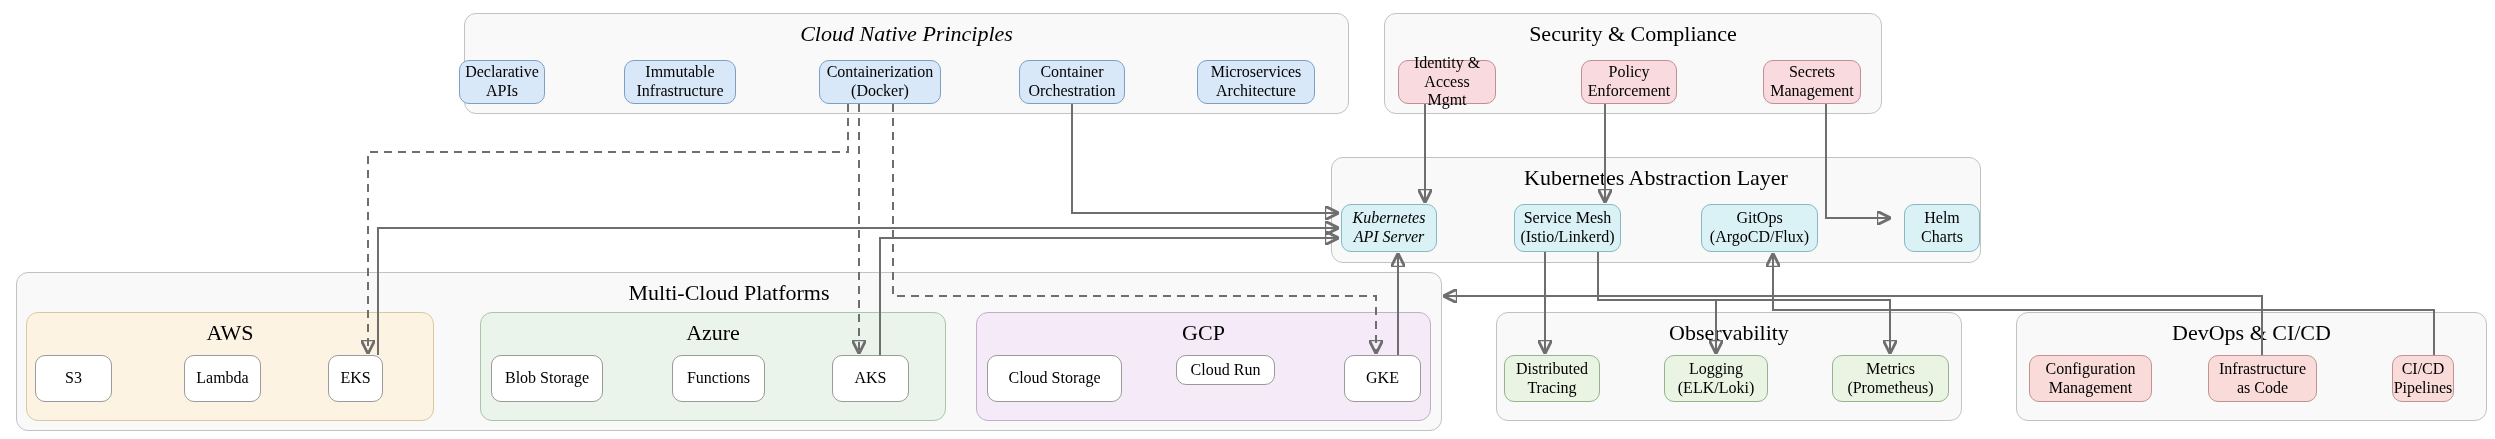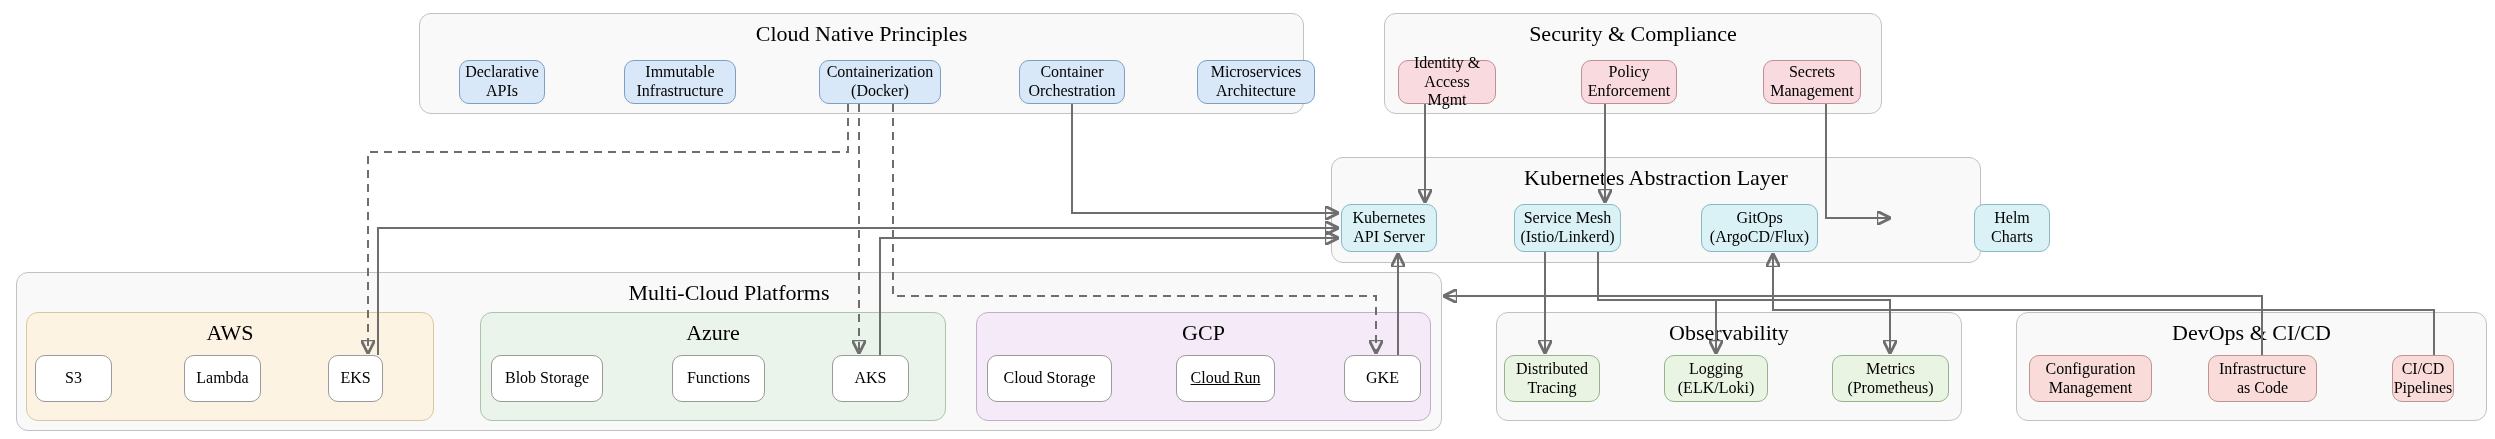--- a/index.html
+++ b/index.html
@@ -31,21 +31,21 @@
   .n-white{background:#ffffff;border-color:#9a9a9a;}
   .n-green{background:#e9f4e3;border-color:#96b28e;}
   .n-red{background:#f9dcda;border-color:#c2938f;}
   #edge-layer{position:absolute;top:0;left:0;z-index:3;pointer-events:none;}
   #edge-layer path{fill:none;stroke:#6e6e6e;stroke-width:2;}
   #edge-layer path.dashed{stroke-dasharray:8 6;}
 </style>
 </head>
 <body>
 
-<div class="cluster" style="left:419px;top:13px;width:883px;height:99px;">
+<div class="cluster" style="left:464px;top:13px;width:883px;height:99px;font-style:italic;">
   <div class="cluster-title">Cloud Native Principles</div>
 </div>
 
 <div class="cluster" style="left:1384px;top:13px;width:496px;height:99px;">
   <div class="cluster-title">Security &amp; Compliance</div>
 </div>
 
 <div class="cluster" style="left:1331px;top:157px;width:648px;height:104px;">
   <div class="cluster-title">Kubernetes Abstraction Layer</div>
 </div>
@@ -108,39 +108,39 @@
 <div class="node n-blue" style="left:1197px;top:60px;width:118px;height:44px;">Microservices
 Architecture</div>
 
 <div class="node n-pink" style="left:1398px;top:60px;width:98px;height:44px;">Identity &amp;
 Access Mgmt</div>
 <div class="node n-pink" style="left:1581px;top:60px;width:96px;height:44px;">Policy
 Enforcement</div>
 <div class="node n-pink" style="left:1763px;top:60px;width:98px;height:44px;">Secrets
 Management</div>
 
-<div class="node n-cyan" style="left:1341px;top:204px;width:96px;height:48px;">Kubernetes
+<div class="node n-cyan" style="left:1341px;top:204px;width:96px;height:48px;font-style:italic;">Kubernetes
 API Server</div>
 <div class="node n-cyan" style="left:1514px;top:204px;width:107px;height:48px;">Service Mesh
 (Istio/Linkerd)</div>
 <div class="node n-cyan" style="left:1701px;top:204px;width:117px;height:48px;text-align:center;">GitOps
 (ArgoCD/Flux)</div>
-<div class="node n-cyan" style="left:1974px;top:204px;width:76px;height:48px;">Helm
+<div class="node n-cyan" style="left:1904px;top:204px;width:76px;height:48px;">Helm
 Charts</div>
 
 <div class="node n-white" style="left:35px;top:355px;width:77px;height:47px;">S3</div>
 <div class="node n-white" style="left:184px;top:355px;width:77px;height:47px;">Lambda</div>
 <div class="node n-white" style="left:328px;top:355px;width:55px;height:47px;text-align:right;">EKS</div>
 
 <div class="node n-white" style="left:491px;top:355px;width:112px;height:47px;">Blob Storage</div>
 <div class="node n-white" style="left:672px;top:355px;width:93px;height:47px;">Functions</div>
 <div class="node n-white" style="left:832px;top:355px;width:77px;height:47px;">AKS</div>
 
-<div class="node n-white" style="left:987px;top:355px;width:125px;height:47px;">Cloud Storage</div>
-<div class="node n-white" style="left:1176px;top:355px;width:99px;height:47px;text-decoration:underline;">Cloud Run</div>
+<div class="node n-white" style="left:987px;top:355px;width:135px;height:47px;">Cloud Storage</div>
+<div class="node n-white" style="left:1176px;top:355px;width:99px;height:30px;">Cloud Run</div>
 <div class="node n-white" style="left:1344px;top:355px;width:77px;height:47px;">GKE</div>
 
 <div class="node n-green" style="left:1504px;top:355px;width:96px;height:47px;">Distributed
 Tracing</div>
 <div class="node n-green" style="left:1664px;top:355px;width:104px;height:47px;">Logging
 (ELK/Loki)</div>
 <div class="node n-green" style="left:1832px;top:355px;width:117px;height:47px;">Metrics
 (Prometheus)</div>
 
 <div class="node n-red" style="left:2029px;top:355px;width:123px;height:47px;">Configuration

